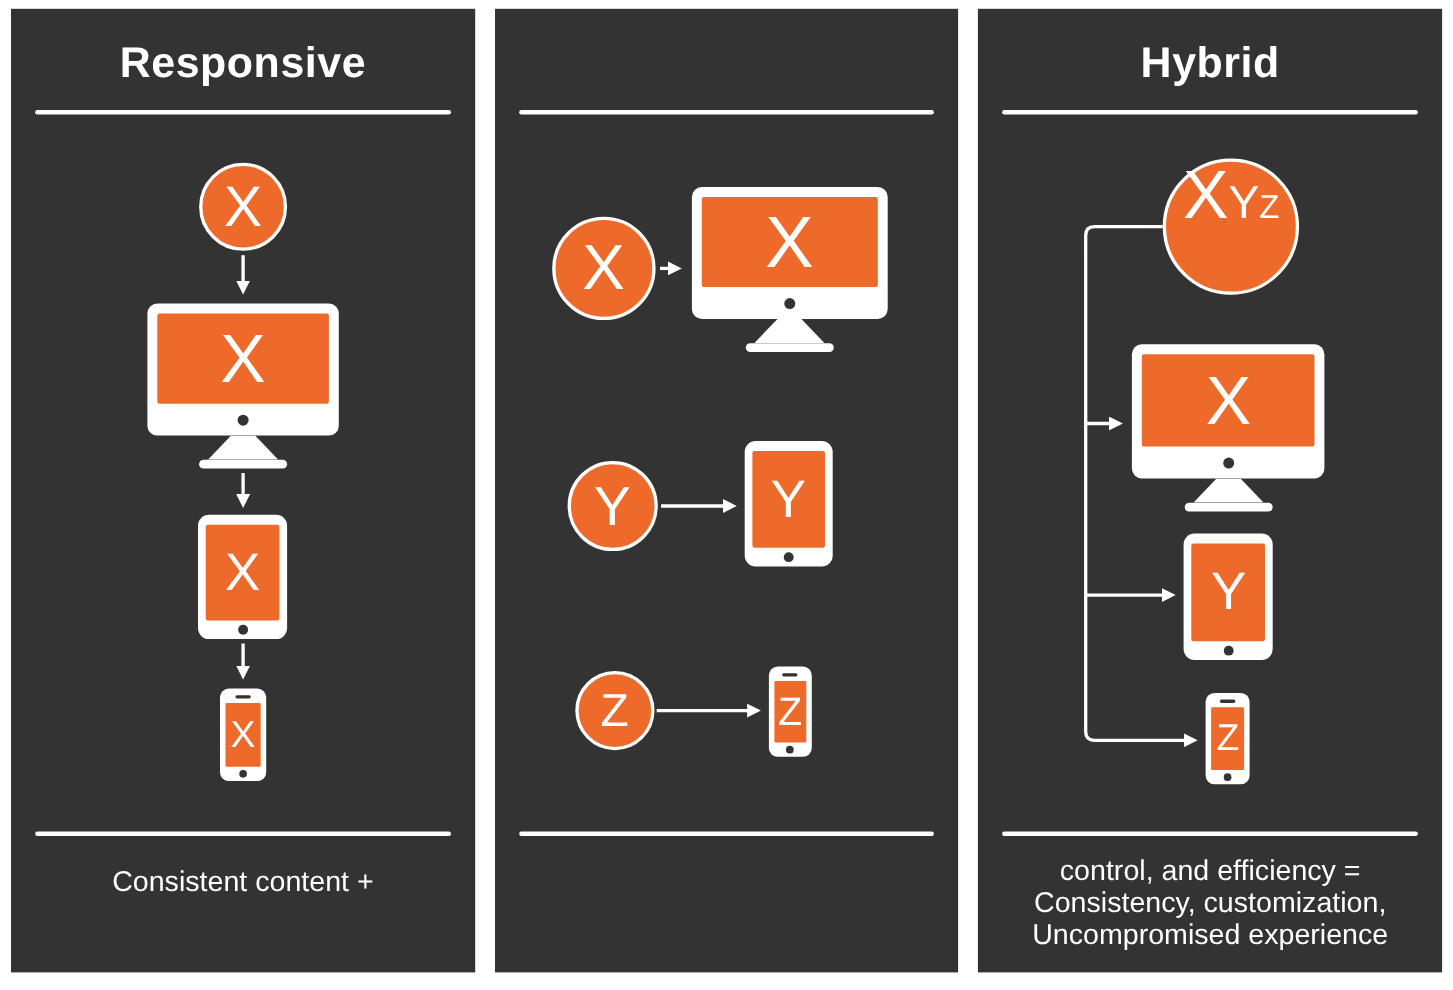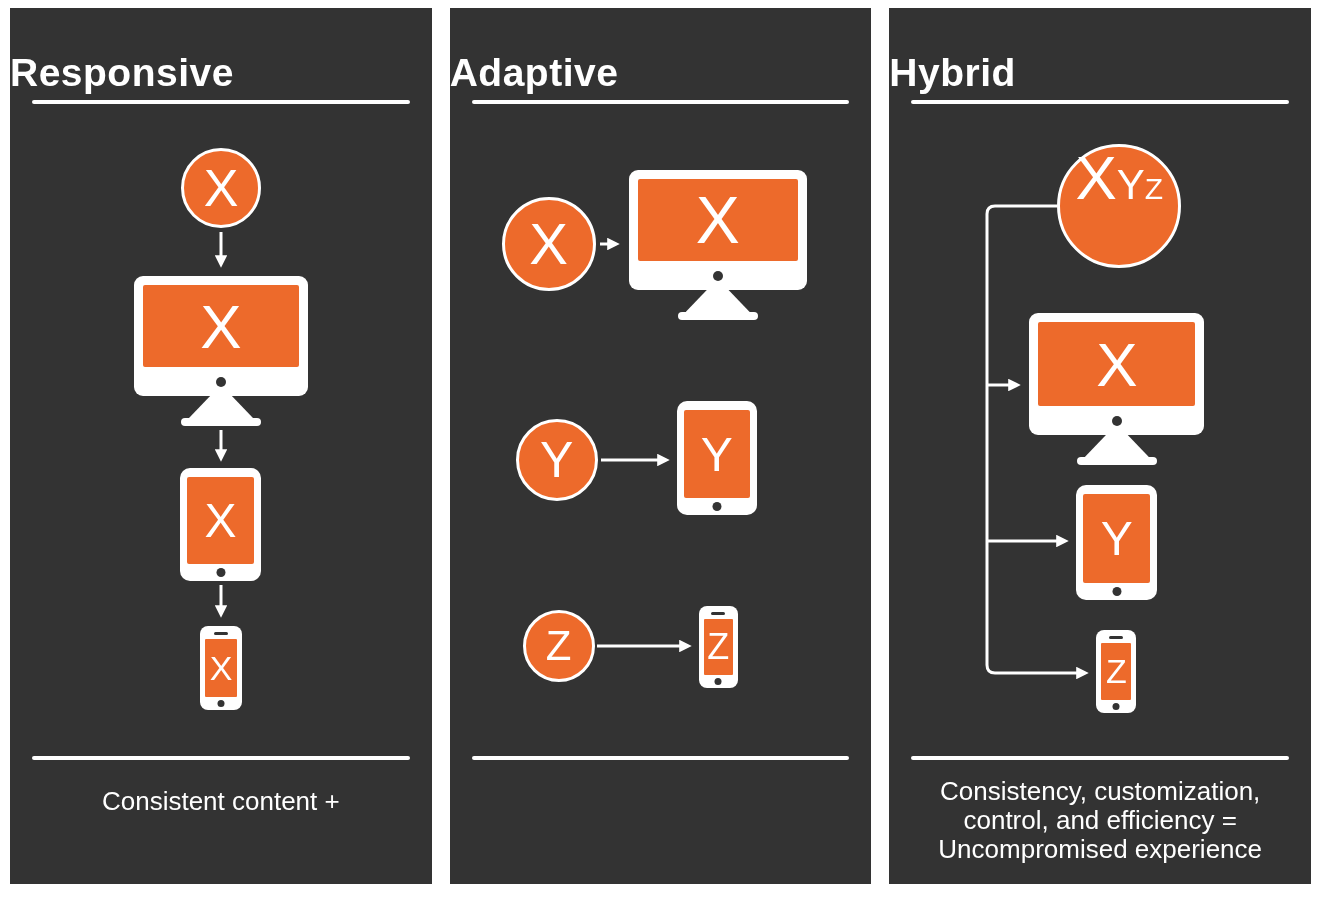--- a/index.html
+++ b/index.html
@@ -21,24 +21,24 @@
     padding: 8px 10px 16px 10px;
   }
   .panel {
     flex: 1;
     position: relative;
     background: var(--panel-bg);
     overflow: hidden;
   }
   .panel-title {
     position: absolute;
-    top: 43px;
+    top: 28px;
     left: 0;
     width: 100%;
-    text-align: left;
+    text-align: center;
     color: var(--text);
     font-size: 39px;
     font-weight: bold;
     letter-spacing: 0.5px;
   }
   .rule {
     position: absolute;
     left: 22px;
     right: 22px;
     height: 4px;
@@ -225,21 +225,20 @@
       <div class="p-dot"></div>
     </div>
 
     <div class="rule bottom"></div>
     <div class="caption two">
       <div>Consistent content +</div>
     </div>
   </div>
 
   <div class="panel">
-    <div class="panel-title">Adaptive</div>
     <div class="rule top"></div>
 
     <svg class="flow-svg" width="422" height="876">
       <defs>
         <marker id="ah2" viewBox="0 0 10 10" refX="7" refY="5" markerWidth="4.2" markerHeight="4.2" orient="auto">
           <path d="M0 0 L10 5 L0 10 Z" fill="#ffffff"></path>
         </marker>
       </defs>
       <path d="M150 236 H166" stroke="#ffffff" stroke-width="3" fill="none" marker-end="url(#ah2)"></path>
       <path d="M151 452 H216" stroke="#ffffff" stroke-width="3" fill="none" marker-end="url(#ah2)"></path>
@@ -328,19 +327,19 @@
     <div class="phone" style="left:207px; top:622px; width:40px; height:83px;">
       <div class="p-speaker"></div>
       <div class="p-screen" style="font-size:34px;">
         <span class="ltr">Z</span>
       </div>
       <div class="p-dot"></div>
     </div>
 
     <div class="rule bottom"></div>
     <div class="caption three">
+      <div>control, and efficiency =</div>
       <div>Consistency, customization,</div>
-      <div>control, and efficiency =</div>
       <div>Uncompromised experience</div>
     </div>
   </div>
 
 </div>
 
 </body></html>

